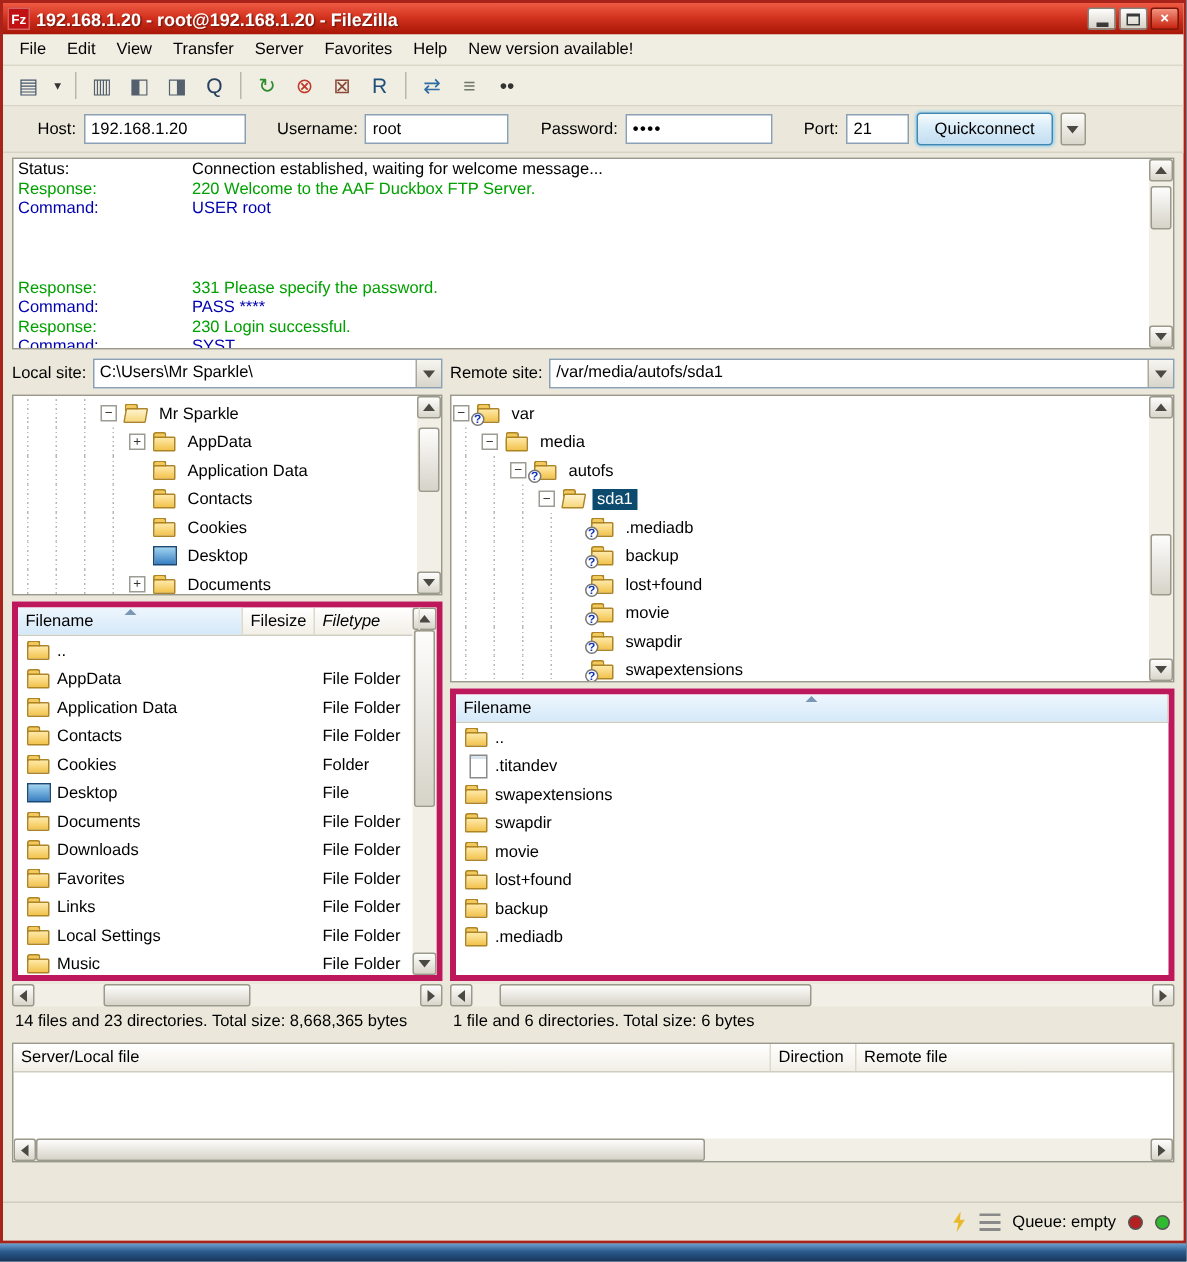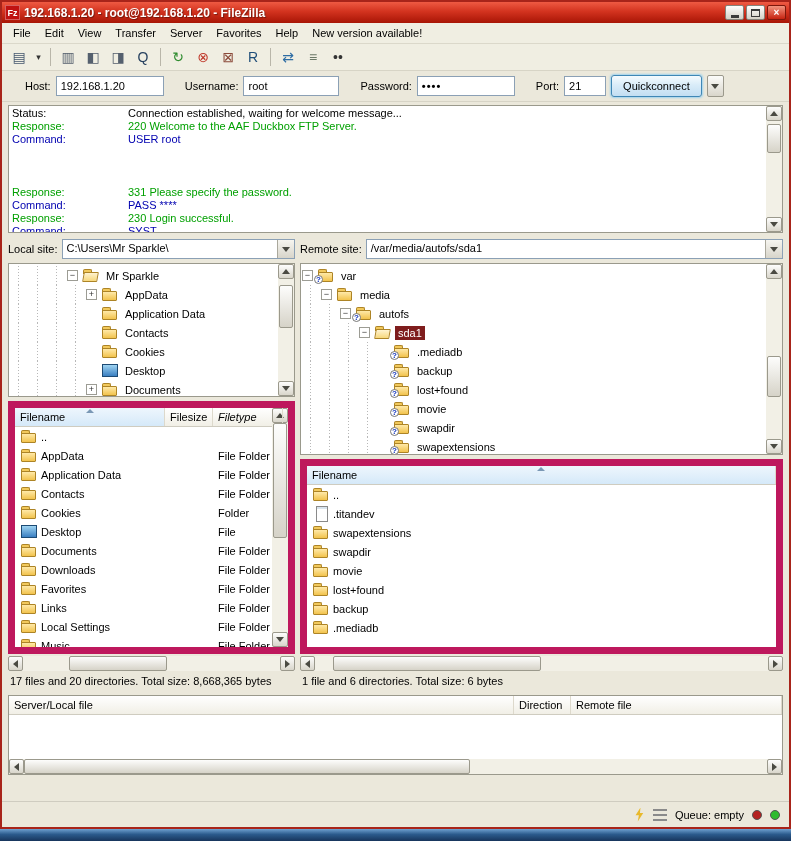--- a/index.html
+++ b/index.html
@@ -81,38 +81,38 @@
   .tree-local { height:134px; } .tree-remote { height:192px; }
   .treebody { flex:1; overflow:hidden; padding-top:2px; min-width:0; }
   .tree-row { height:19px; display:flex; align-items:center; white-space:nowrap; }
   .guide { width:19px; height:19px; flex:none;
            background-image:repeating-linear-gradient(to bottom,#b8b8b8 0 1px,transparent 1px 3px);
            background-size:1px 19px; background-repeat:no-repeat; background-position:9px 0; }
   .expander { width:13px; height:13px; flex:none; margin-right:3px; display:flex; align-items:center; justify-content:center; }
   .expander.box { width:11px; height:11px; margin:1px 4px 1px 1px; border:1px solid #9c9c94; background:#fff;
                   font-size:9px; line-height:9px; color:#333; }
   .tree-label { padding:1px 3px; }
-  .tree-label.selected { background:#7f1d1d; color:#fff; }
+  .tree-label.selected { background:#0c4a6e; color:#fff; }
 
   
   .fico { width:18px; height:15px; flex:none; margin-right:3px; position:relative; }
   .i-folder::before, .i-folder-open::before { content:""; position:absolute; left:1px; top:1px; width:7px; height:4px;
       background:#f2c95c; border:1px solid #ad8426; border-bottom:none; border-radius:2px 2px 0 0; }
   .i-folder::after, .i-folder-open::after { content:""; position:absolute; left:1px; top:4px; right:2px; bottom:1px;
       background:linear-gradient(#ffe9a8,#f2c34d); border:1px solid #ad8426; border-radius:1px; }
   .i-folder-open::after { background:linear-gradient(#fff3cf,#f7d87c); transform:skewX(-10deg); }
   .i-file::after { content:""; position:absolute; left:4px; top:0; width:10px; height:14px; background:#fff;
       border:1px solid #8a8a8a; box-shadow:inset 0 2px 0 #d8e4ee; }
   .i-desktop::after { content:""; position:absolute; left:1px; top:1px; width:14px; height:11px;
       background:linear-gradient(#9fd4f2,#3a7fc1); border:1px solid #1c4a74; }
   .q-badge { position:absolute; left:-3px; bottom:-1px; width:9px; height:9px; background:#fff; border:1px solid #777;
       border-radius:50%; color:#1133bb; font-size:8px; font-weight:bold; line-height:8px; text-align:center; z-index:2; }
 
   
-  .listpane { background:#fff; border:7px solid #be185d; display:flex; overflow:hidden; flex:none;justify-content:center; }
+  .listpane { background:#fff; border:4px solid #be185d; display:flex; overflow:hidden; flex:none;justify-content:center; }
   .list-local { height:253px; } .list-remote { height:195px; }
   .list-main { flex:1; display:flex; flex-direction:column; min-width:0; }
   .list-head { height:19px; flex:none; display:flex; background:linear-gradient(#ffffff,#f1efe6); border-bottom:1px solid #cfccc0; }
   .list-hcell { position:relative; padding:3px 5px 0 5px; border-right:1px solid #ddd9cc; overflow:hidden; white-space:nowrap; flex:none; }
   .list-hcell.sorted { background:linear-gradient(#eef6fd,#d5e9f9); }
   .list-hcell.alright { text-align:right; }
   .sortarrow { position:absolute; top:1px; left:50%; margin-left:-4px; width:0; height:0;
                border-left:4px solid transparent; border-right:4px solid transparent; border-bottom:4px solid #7a98b5; }
   .list-body { flex:1; overflow:hidden; }
   .list-row { height:19px; display:flex; align-items:center; }
@@ -445,21 +445,21 @@
           <span class="sb-btn">
               <span class="tri tri-left"></span>
             </span>
           <span class="sb-track">
               <span class="sb-thumb" style="left:18%;width:38%;"></span>
             </span>
           <span class="sb-btn">
               <span class="tri tri-right"></span>
             </span>
         </div>
-        <div class="statusline">17 files and 20 directories. Total size: 8,668,365 bytes</div>
+        <div class="statusline">14 files and 23 directories. Total size: 8,668,365 bytes</div>
       </div>
 
       <div class="vsplitter"></div>
 
       <div class="rightcol">
         <div class="siterow">
           <span>Remote site:</span>
           <div class="combo">
             <span class="combo-text">/var/media/autofs/sda1</span>
             <span class="combo-btn">

